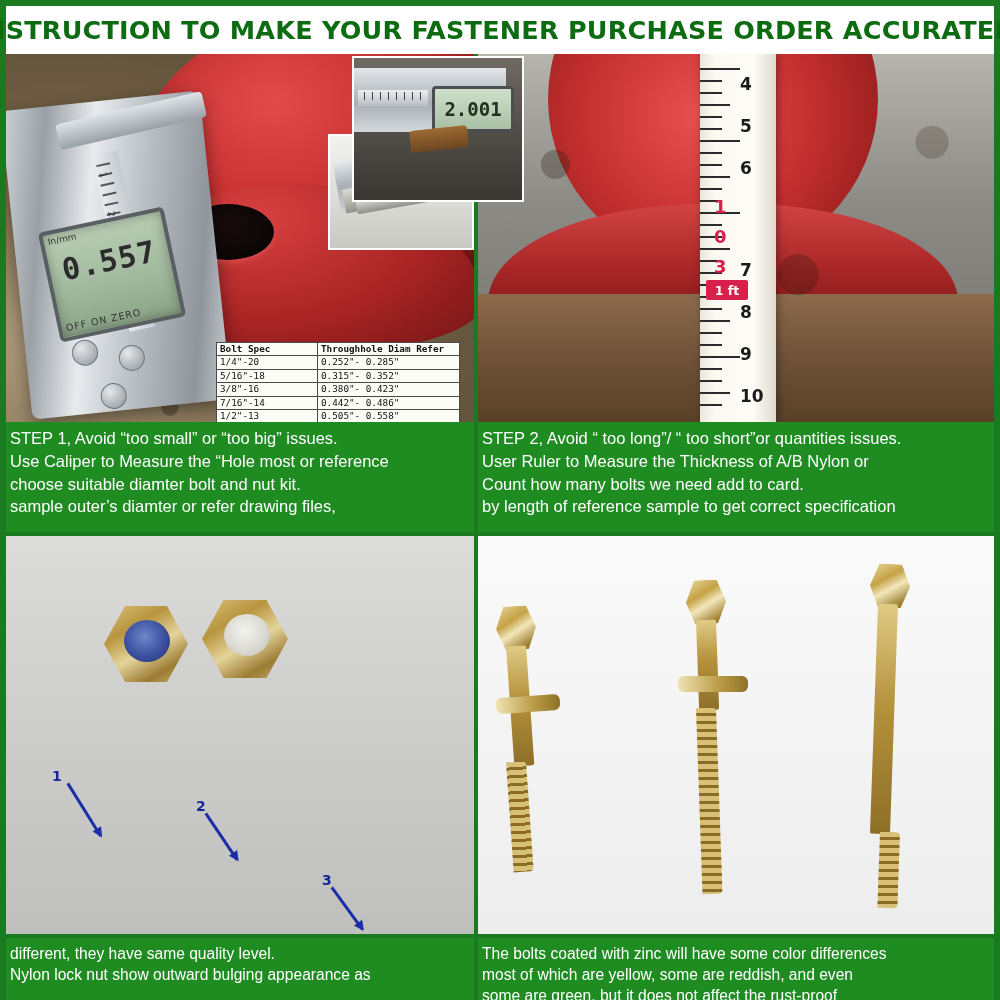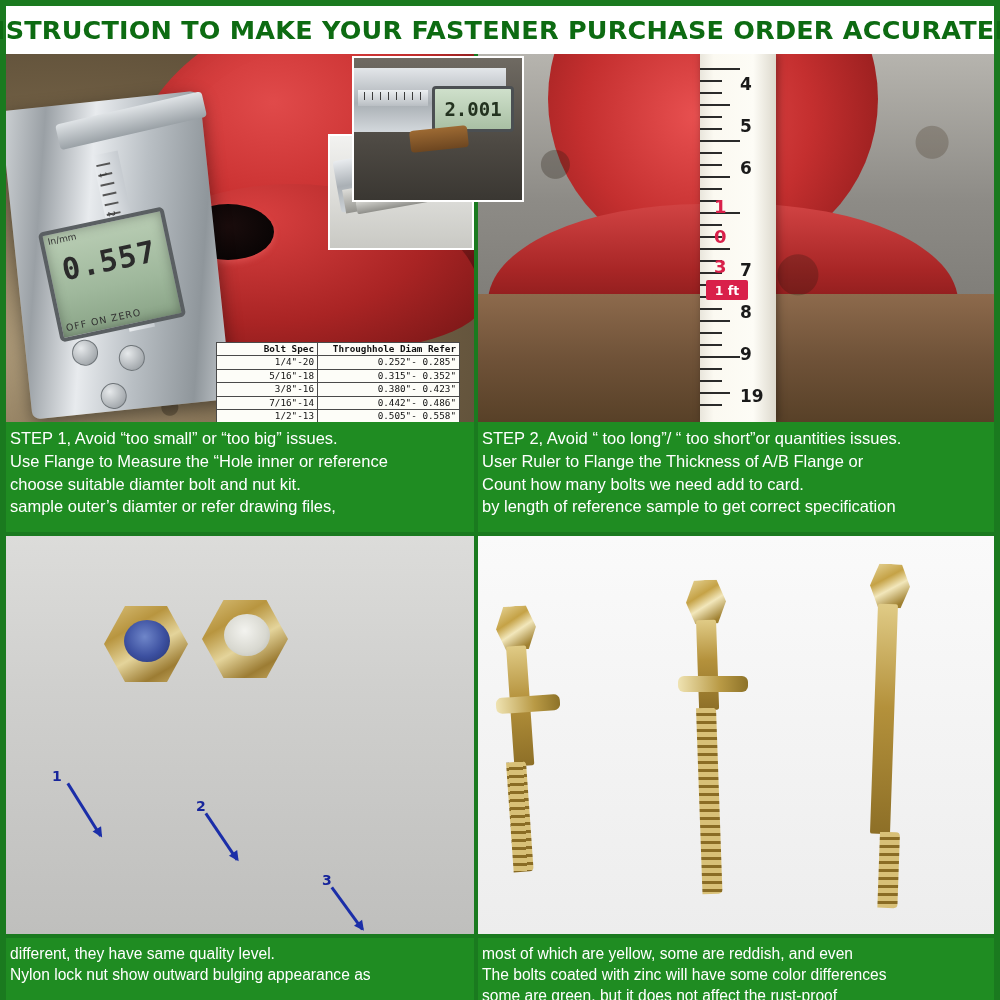--- a/index.html
+++ b/index.html
@@ -128,21 +128,21 @@
   .cal-scale i{position:absolute;left:2px;width:14px;height:1.5px;background:#555;}
   .cal-num{position:absolute;font-size:9px;color:#333;font-family:"DejaVu Sans",sans-serif;transform:rotate(90deg);}
 
   
   .spec-table{
     position:absolute;left:210px;top:288px;width:244px;
     background:#fdfdf8;
     border:1px solid #333;
     border-collapse:collapse;
     font-family:"DejaVu Sans Mono", monospace;
-    font-size:9.3px;color:#111;text-align:right;
+    font-size:9.3px;color:#111;
   }
   .spec-table td{border:1px solid #4a4a4a;padding:1px 3px;line-height:1.12;}
   .spec-table td.c0{width:94px;}
   .spec-table tr.head td{font-weight:bold;}
 
   
   #p1b{left:322px;top:80px;width:142px;height:112px;border:2px solid #ffffff;}
   .inset-bg{position:absolute;inset:0;background:linear-gradient(180deg,#f2f2f0 0%, #dcdcd8 55%, #c9c9c4 100%);}
   .inset-caliper{
     position:absolute;left:6px;top:14px;width:128px;height:52px;
@@ -411,21 +411,21 @@
           <i style="top:314px;width:22px"></i>
           <i style="top:326px;width:22px"></i>
         <i style="top:338px;width:30px"></i>
           <i style="top:350px;width:22px"></i>
         <b style="top:20px">4</b>
         <b style="top:62px">5</b>
         <b style="top:104px">6</b>
         <b style="top:206px">7</b>
         <b style="top:248px">8</b>
         <b style="top:290px">9</b>
-        <b style="top:332px">19</b>
+        <b style="top:332px">10</b>
         <span class="tape-red" style="top:142px">1</span>
         <span class="tape-red" style="top:172px">0</span>
         <span class="tape-red" style="top:202px">3</span>
         <div class="tape-1ft">1 ft</div>
       </div>
     </div>
 
     <div class="photo" id="p2b">
       <div class="p2b-bg"></div>
       <div class="p2b-caliper">
@@ -441,28 +441,28 @@
         </div>
         <div class="p2b-screen">
           <div class="p2b-digits">2.001</div>
         </div>
       </div>
       <div class="p2b-bolt"></div>
     </div>
 
     <div class="caption" id="c1">
       <p>STEP 1,   Avoid “too small” or “too big” issues.</p>
-      <p>Use Flange to Measure the “Hole inner or reference</p>
+      <p>Use Caliper to Measure the “Hole most or reference</p>
       <p>choose suitable diamter bolt and nut kit.</p>
       <p>sample outer’s diamter or refer drawing files,</p>
     </div>
 
     <div class="caption" id="c2">
       <p>STEP 2, Avoid “ too long”/ “ too short”or quantities issues.</p>
-      <p>User Ruler to Flange the Thickness of A/B Flange or</p>
+      <p>User Ruler to Measure the Thickness of A/B Nylon or</p>
       <p>Count how many bolts we need add to card.</p>
       <p>by length of reference sample to get correct specification</p>
     </div>
 
     <div class="photo" id="p3">
       <div class="p3-bg"></div>
 
       <div class="nut" style="left:98px;top:70px;width:84px;height:76px"></div>
       <div class="nut-blue-ring" style="left:118px;top:84px;width:46px;height:42px"></div>
       <div class="nut" style="left:196px;top:64px;width:86px;height:78px"></div>
@@ -496,20 +496,20 @@
       <div class="b-thread" style="left:402px;top:296px;width:20px;height:76px;background:repeating-linear-gradient(180deg,#d8c077 0 5px,#8a6c24 5px 8px);transform:rotate(2deg);transform-origin:top center"></div>
     </div>
 
     <div class="caption small" id="c3">
       <p>different, they have same quality level.</p>
       <p>Nylon lock nut show outward bulging appearance as</p>
 
     </div>
 
     <div class="caption small" id="c4">
+      <p>The bolts coated with zinc will have some color differences</p>
       <p>most of which are yellow, some are reddish, and even</p>
-      <p>The bolts coated with zinc will have some color differences</p>
       <p>some are green, but it does not affect the rust-proof</p>
 
     </div>
 
   </div>
 </div>
 
 </body></html>

